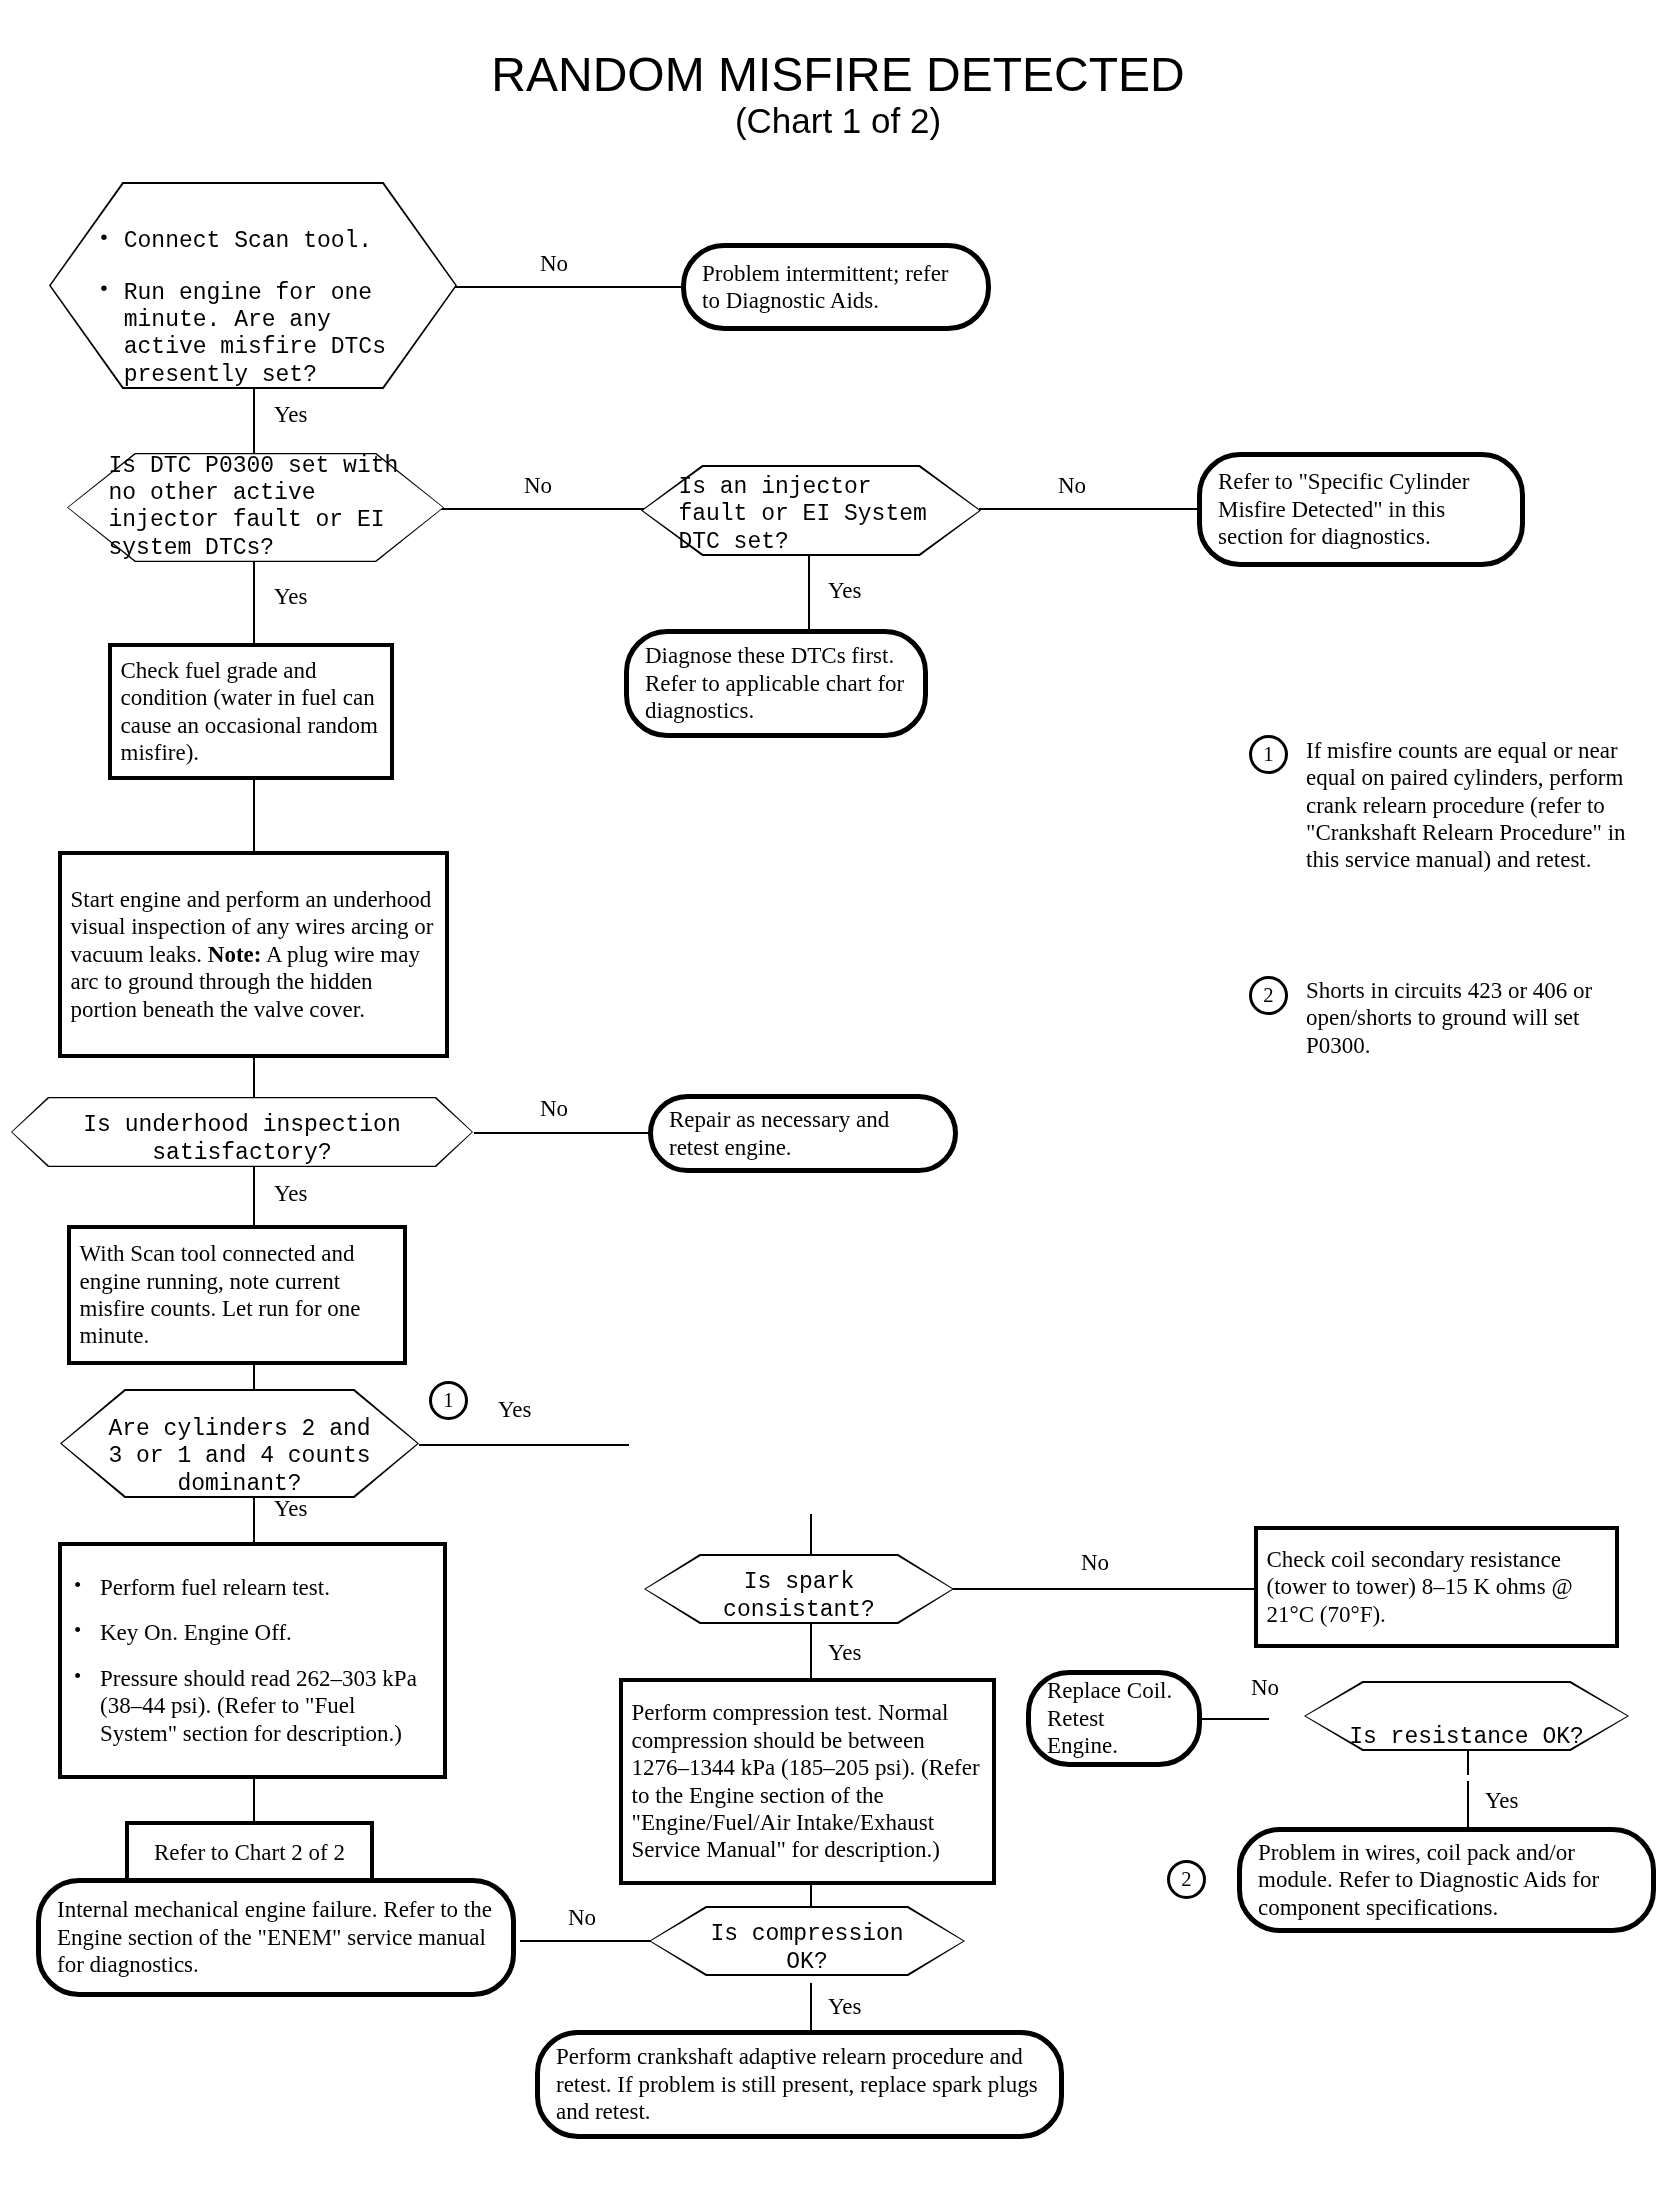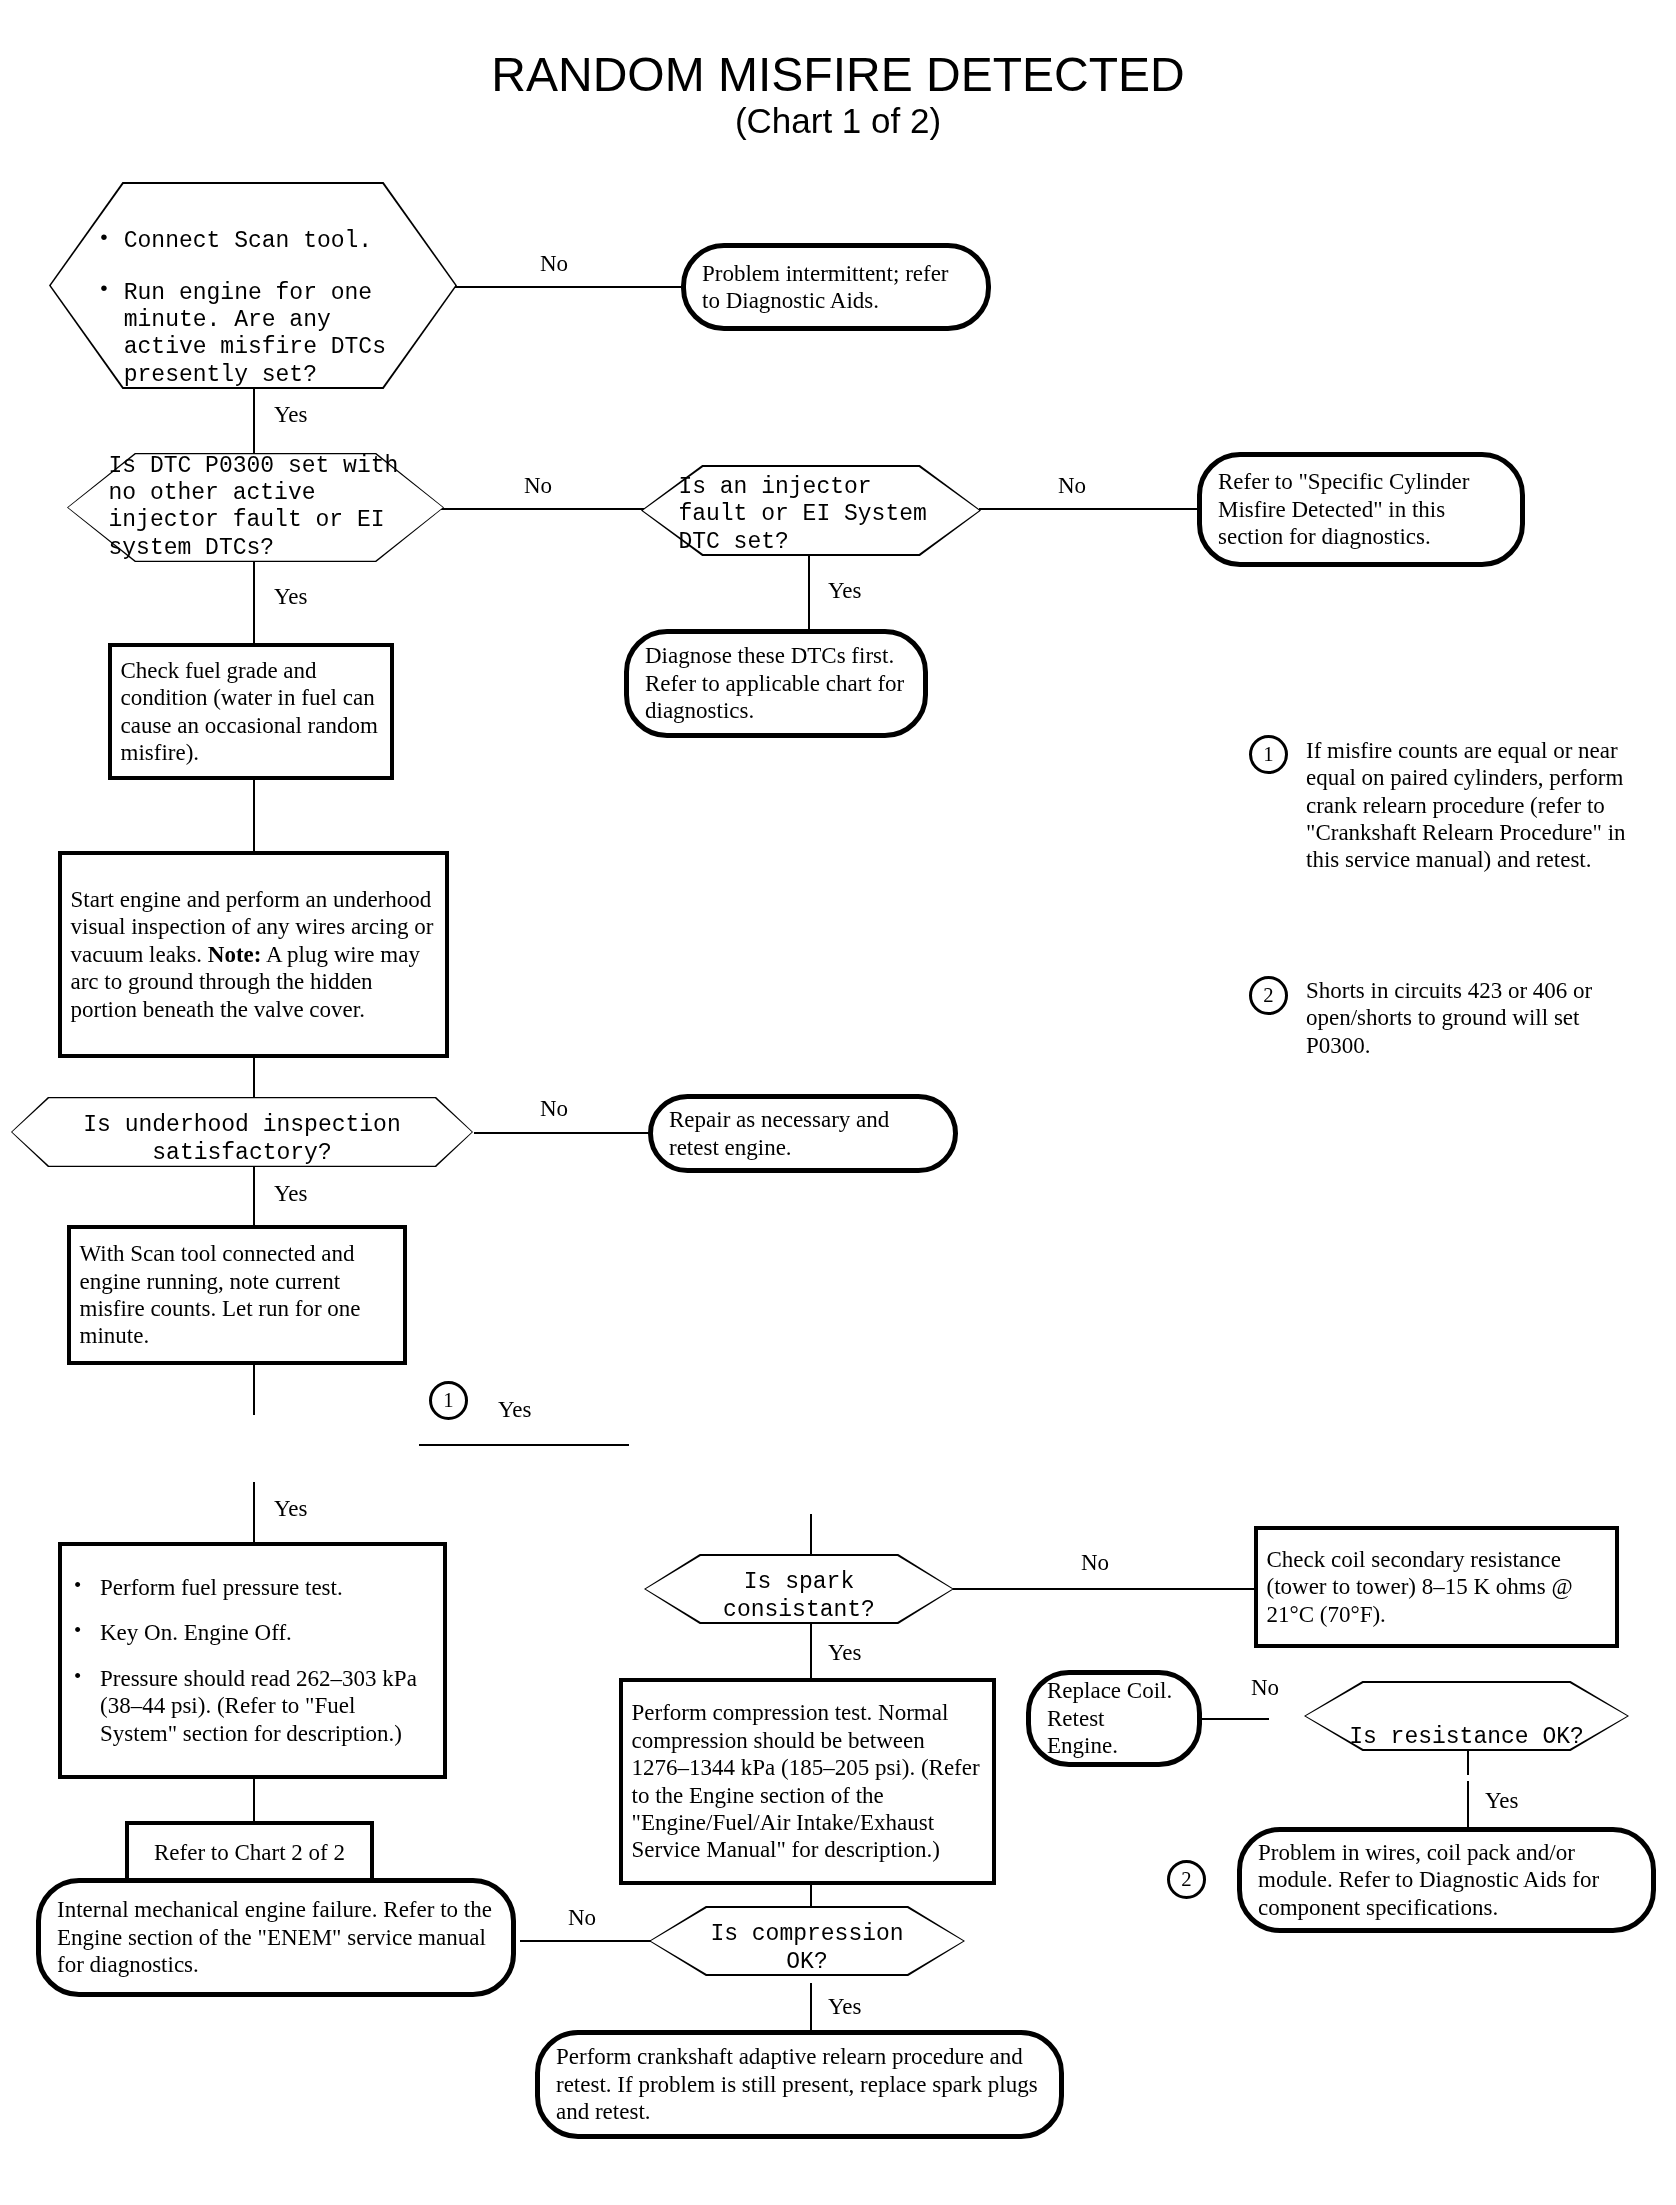--- a/index.html
+++ b/index.html
@@ -273,28 +273,33 @@
   </div>
 
   <div class="node term" style="left:648px;top:1094px;width:310px;height:79px;">
     <div class="txt">Repair as necessary and retest engine.</div>
   </div>
 
   <div class="node proc" style="left:67px;top:1225px;width:340px;height:140px;">
     <div class="txt">With Scan tool connected and engine running, note current misfire counts. Let run for one minute.</div>
   </div>
 
+  <div class="hex" style="left:60px;top:1389px;width:359px;height:109px;">
+    <div class="hexbg"></div>
+    <div class="hexfg"></div>
+    <div class="htxt" style="padding:0 10%;">Are cylinders 2 and 3 or 1 and 4 counts dominant?</div>
+  </div>
   <div class="circ" style="left:429px;top:1381px;width:39px;height:39px;">
     <span>1</span>
   </div>
 
 
   <div class="node proc" style="left:58px;top:1542px;width:389px;height:237px;">
     <ul class="bullets">
-      <li>Perform fuel pressure test.</li>
+      <li>Perform fuel relearn test.</li>
       <li>Key On. Engine Off.</li>
       <li>Pressure should read 262–303 kPa (38–44 psi). (Refer to "Fuel System" section for description.)</li>
     </ul>
   </div>
 
   <div class="node proc" style="left:125px;top:1821px;width:249px;height:64px;justify-content:flex-end;">
     <div class="txt" style="text-align:center;">Refer to Chart 2 of 2</div>
   </div>
 
   <div class="hex" style="left:644px;top:1554px;width:310px;height:70px;">

